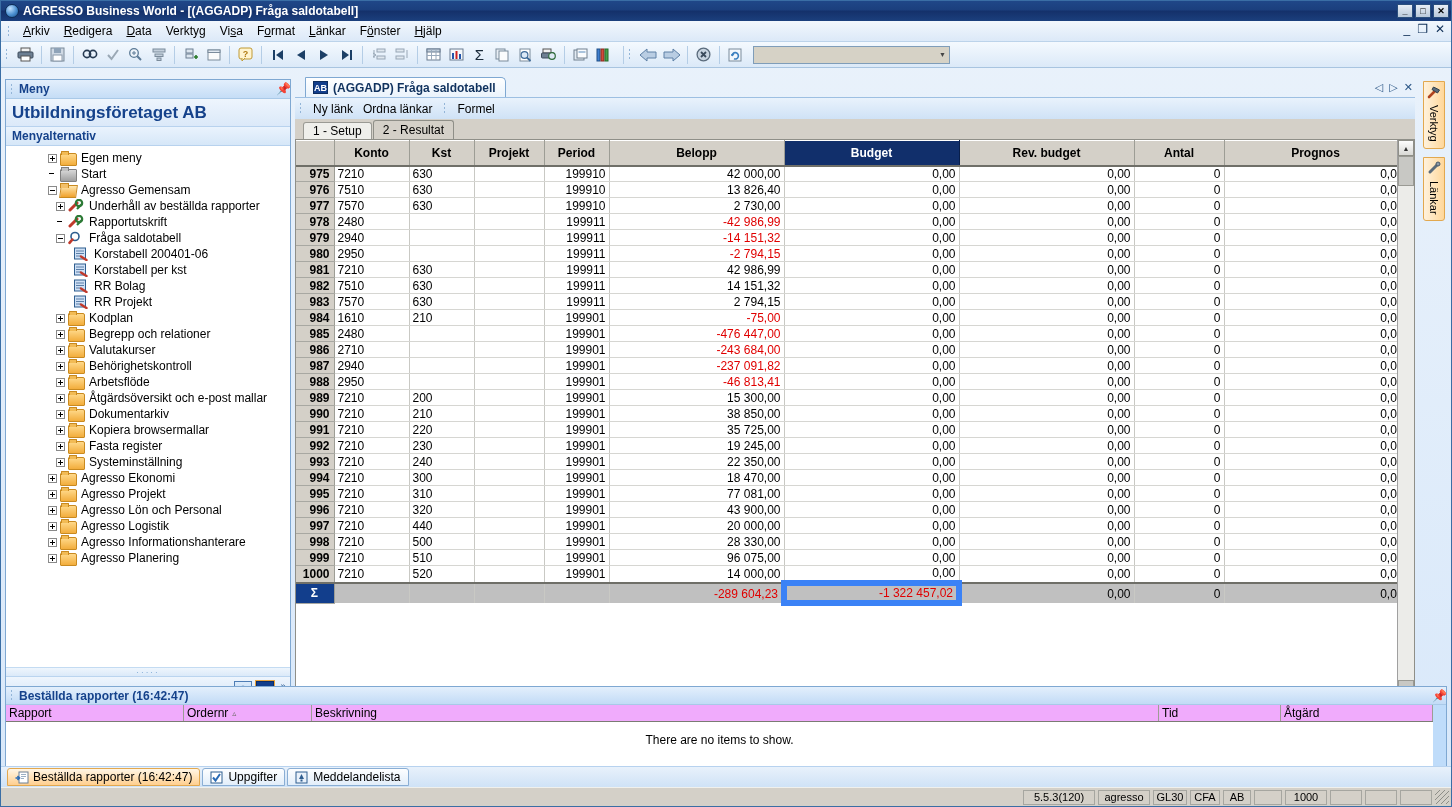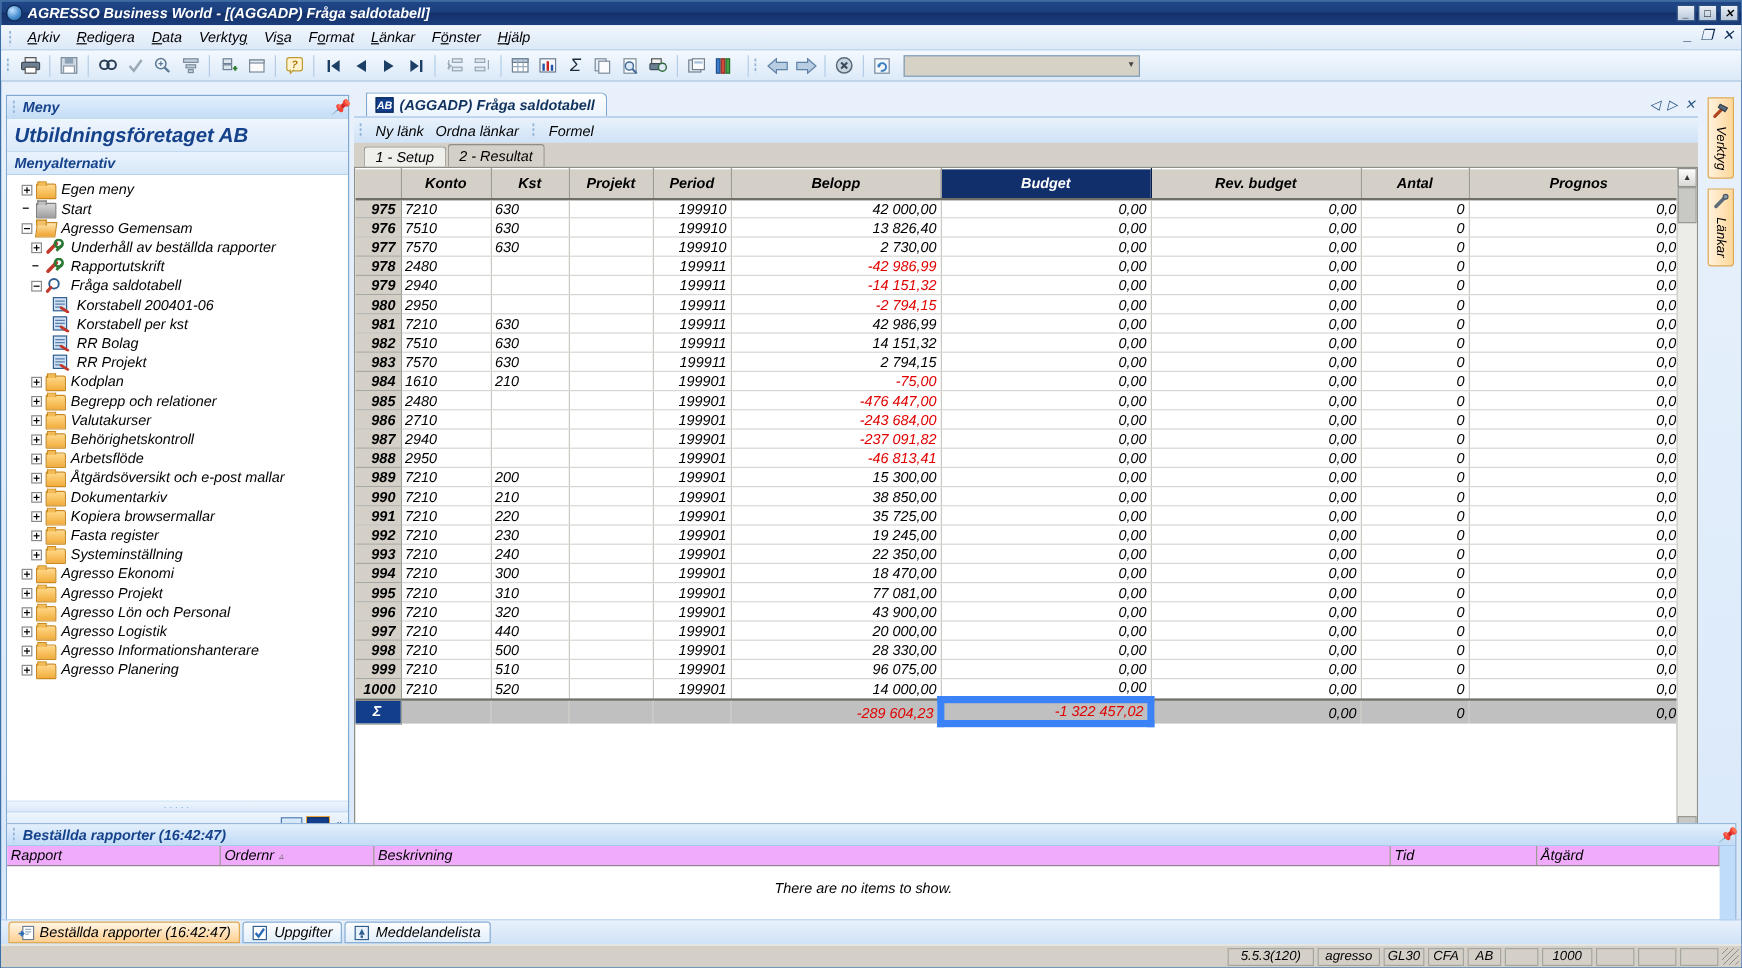--- a/index.html
+++ b/index.html
@@ -11,21 +11,20 @@
     font-size: 12px;
     background: #d4e4f7;
   }
 
   
   #app {
     width: 1452px; height: 807px;
     position: relative;
     background: linear-gradient(#eaf2fb, #d8e8fa);
     border: 1px solid #3a6ea5;
-    font-style: italic;
   }
 
   
   .titlebar {
     height: 20px;
     background: linear-gradient(to bottom, #1f4788 0%, #1b3f7d 45%, #14306a 50%, #1b3f7d 100%);
     color: #fff;
     display: flex; align-items: center;
     padding: 0 2px 0 4px;
     font-weight: bold; font-size: 12px;
@@ -138,20 +137,21 @@
     background: linear-gradient(#eaf3fd, #d6e7f8);
     display: flex; align-items: center;
     font-size: 12px; font-weight: bold; color: #15428b;
     padding-left: 6px;
     border-bottom: 1px solid #b8d2ee;
   }
   .tree {
     flex: 1; overflow: hidden;
     background: #fff; padding-top: 4px;
     position: relative;
+    margin-left: 30px;
   }
   .tnode {
     height: 16px; display: flex; align-items: center;
     font-size: 12px; color: #000; white-space: nowrap;
   }
   .expander {
     width: 9px; height: 9px; flex: none;
     border: 1px solid #8a8a8a; background: #fff;
     position: relative; margin-right: 3px;
   }

